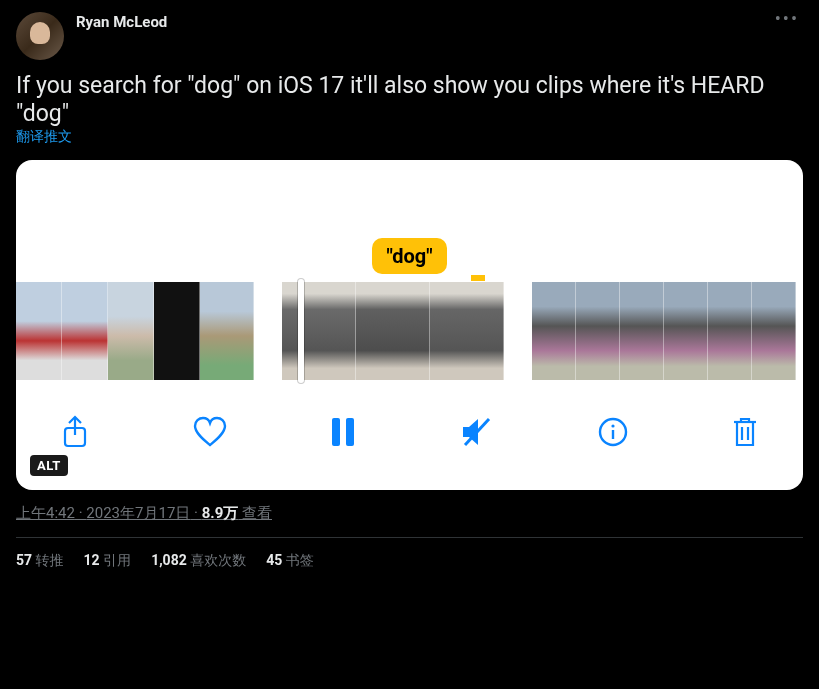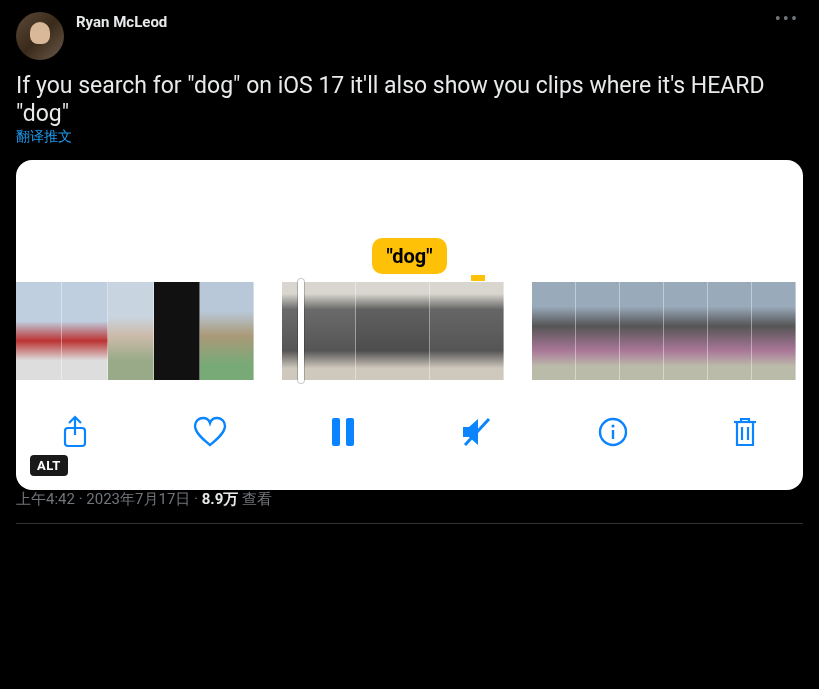--- a/index.html
+++ b/index.html
@@ -169,23 +169,24 @@
       bottom: 14px;
       background: #1a1a1a;
       color: #fff;
       font-size: 13px;
       font-weight: 700;
       padding: 3px 7px;
       border-radius: 4px;
       letter-spacing: 0.5px;
     }
     .meta-row {
-      margin-top: 0;
+      margin-top: 14px;
       font-size: 15px;
       color: #71767b;
+      text-decoration: underline;
     }
     .meta-row .views-num { color: #e7e9ea; font-weight: 700; }
     .divider {
       height: 1px;
       background: #2f3336;
       margin-top: 14px;
     }
     .stats-row {
       display: flex;
       gap: 20px;
@@ -290,14 +291,20 @@
 
     <div class="alt-badge">ALT</div>
   </div>
 
   <div class="meta-row">
     <span>上午4:42</span><span> · </span><span>2023年7月17日</span><span> · </span><span class="views-num">8.9万</span><span> 查看</span>
   </div>
 
   <div class="divider"></div>
 
+  <div class="stats-row">
+    <div class="stat"><span class="num">57</span><span> 转推</span></div>
+    <div class="stat"><span class="num">12</span><span> 引用</span></div>
+    <div class="stat"><span class="num">1,082</span><span> 喜欢次数</span></div>
+    <div class="stat"><span class="num">45</span><span> 书签</span></div>
+  </div>
 
 </div>
 
 </body></html>

